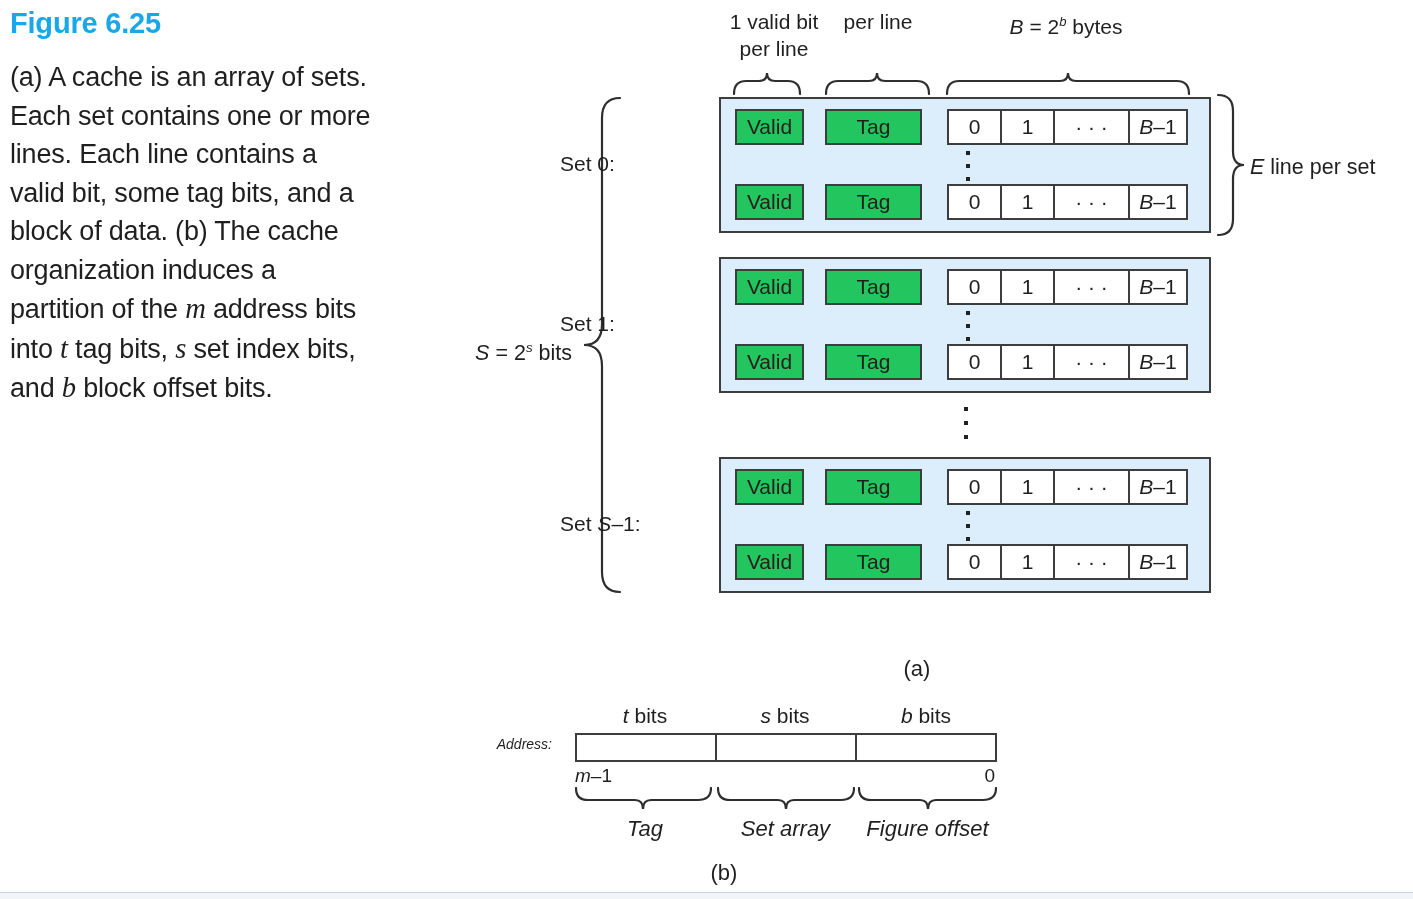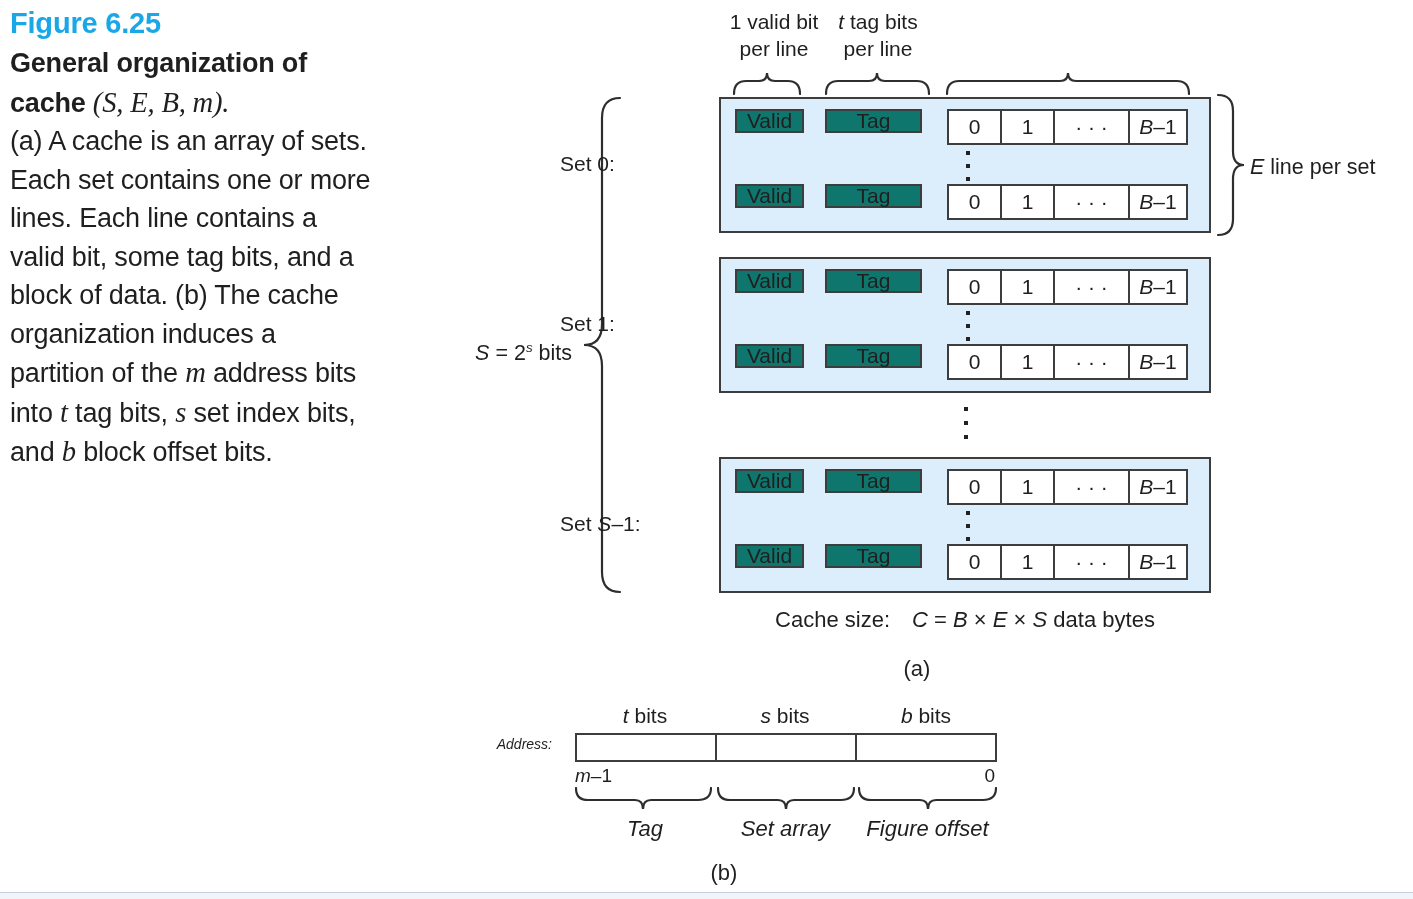--- a/index.html
+++ b/index.html
@@ -9,30 +9,30 @@
 
   
   .p-n{}
   .p-b{font-weight:bold}
   .p-i{font-style:italic}
   .p-ms{font-family:"Liberation Serif",serif;font-style:italic;font-size:1.06em}
   .p-sup{font-style:italic;font-size:0.62em;vertical-align:0.62em}
 
   
   .caption{left:10px;top:5px;width:366px;font-size:27px;line-height:38.5px;letter-spacing:-0.2px}
-  .fig-title{color:#1aa7e8;font-weight:bold;font-size:29px;line-height:37px;margin-bottom:2px}
+  .fig-title{color:#1aa7e8;font-weight:bold;font-size:29px;line-height:37px;margin-bottom:16px}
 
   
   .dlabel{font-size:21px;line-height:27px;text-align:center}
   .setlabel{font-size:21px;}
   .side-label{font-size:21.5px;white-space:nowrap}
 
   
   .setbox{width:492px;height:136px;background:#dceefb;border:2px solid #3d3d3d;box-sizing:border-box}
-  .wbox{position:absolute;background:#0f766e;border:2px solid #3d3d3d;box-sizing:border-box;height:24px;
+  .wbox{position:absolute;background:#22c55e;border:2px solid #3d3d3d;box-sizing:border-box;height:36px;
         display:flex;align-items:center;justify-content:center;font-size:21px}
   .cells{position:absolute;display:flex;background:#fff;border:2px solid #3d3d3d;box-sizing:border-box;height:36px}
   .cell{display:flex;align-items:center;justify-content:center;font-size:21px;height:100%;box-sizing:border-box}
   .cell+.cell{border-left:2px solid #3d3d3d}
 
   .vdots{position:absolute;display:flex;flex-direction:column;gap:9px}
   .vdots i{width:4px;height:4px;background:#222}
 
   
   .addrbox{left:575px;top:733px;width:422px;height:29px;background:#fff;border:2px solid #3d3d3d;box-sizing:border-box}
@@ -47,33 +47,32 @@
   svg{display:block}
   svg path{fill:none;stroke:#2e2e2e;stroke-width:2.2;stroke-linecap:round}
 </style>
 </head>
 <body>
 
 <div class="page">
 
   <div class="abs caption">
     <div class="fig-title">Figure 6.25</div>
-    <div><span class="p-b">General organization of cache </span><span class="p-ms">(S, E, B, m).</span></div>
     <div><span class="p-n">(a) A cache is an array of sets. Each set contains one or more lines. Each line contains a valid bit, some tag bits, and a block of data. (b) The cache organization induces a partition of the </span><span class="p-ms">m</span><span class="p-n"> address bits into </span><span class="p-ms">t</span><span class="p-n"> tag bits, </span><span class="p-ms">s</span><span class="p-n"> set index bits, and </span><span class="p-ms">b</span><span class="p-n"> block offset bits.</span></div>
   </div>
 
   <div class="abs dlabel" style="left:664px;top:8px;width:220px">
     <div><span class="p-n">1 valid bit</span></div>
     <div><span class="p-n">per line</span></div>
   </div>
   <div class="abs dlabel" style="left:768px;top:8px;width:220px">
-    <div><span class="p-i">t</span><span class="p-n"> tag bits</span></div>
     <div><span class="p-n">per line</span></div>
   </div>
   <div class="abs dlabel" style="left:946px;top:8px;width:240px">
+    <div><span class="p-i">B</span><span class="p-n"> = 2</span><span class="p-sup">b</span><span class="p-n"> bytes</span></div>
   </div>
 
   <svg class="abs" style="left:733px;top:71px" width="68" height="25">
     <path d="M1,23 Q1,10 13,10 L26,10 Q34,10 34,2 Q34,10 42,10 L55,10 Q67,10 67,23"></path>
   </svg>
   <svg class="abs" style="left:825px;top:71px" width="105" height="25">
     <path d="M1,23 Q1,10 13,10 L44,10 Q52,10 52,2 Q52,10 60,10 L92,10 Q104,10 104,23"></path>
   </svg>
   <svg class="abs" style="left:946px;top:71px" width="244" height="25">
     <path d="M1,23 Q1,10 13,10 L114,10 Q122,10 122,2 Q122,10 130,10 L231,10 Q243,10 243,23"></path>
@@ -218,21 +217,20 @@
       <div class="cell" style="width:75px">
           <span class="p-n">· · ·</span>
         </div>
       <div class="cell" style="width:58px">
           <span class="p-i">B</span>
           <span class="p-n">–1</span>
         </div>
     </div>
   </div>
 
-  <div class="abs" style="left:719px;top:607px;width:492px;text-align:center;font-size:22px"><span class="p-n">Cache size:  </span><span class="p-i">C</span><span class="p-n"> = </span><span class="p-i">B</span><span class="p-n"> × </span><span class="p-i">E</span><span class="p-n"> × </span><span class="p-i">S</span><span class="p-n"> data bytes</span></div>
   <div class="abs sublabel" style="left:857px;top:656px;width:120px">(a)</div>
 
   <div class="abs fieldlbl" style="left:575px;top:704px;width:140px"><span class="p-i">t</span><span class="p-n"> bits</span></div>
   <div class="abs fieldlbl" style="left:715px;top:704px;width:140px"><span class="p-i">s</span><span class="p-n"> bits</span></div>
   <div class="abs fieldlbl" style="left:855px;top:704px;width:142px"><span class="p-i">b</span><span class="p-n"> bits</span></div>
 
   <div class="abs" style="left:398px;top:736px;width:154px;text-align:right;font-size:14px"><span class="p-i">Address:</span></div>
 
   <div class="abs addrbox">
     <div class="divider" style="left:138px"></div>

